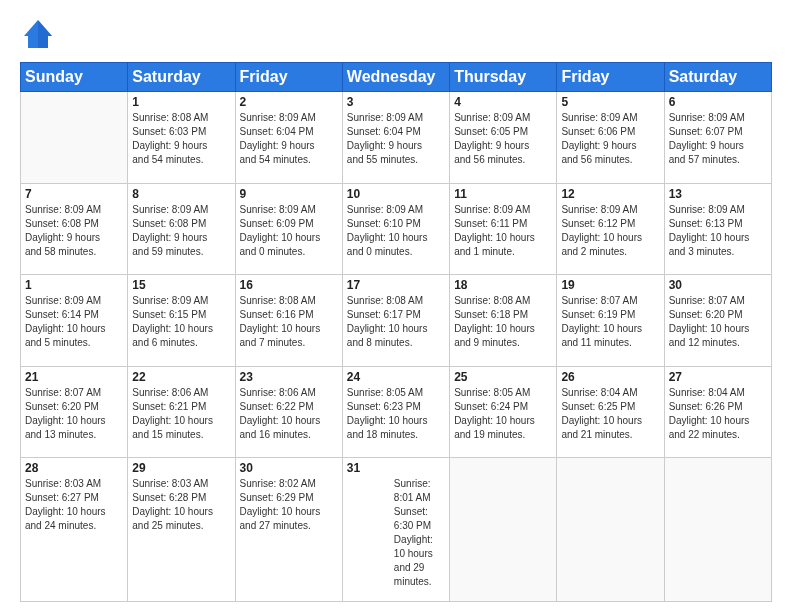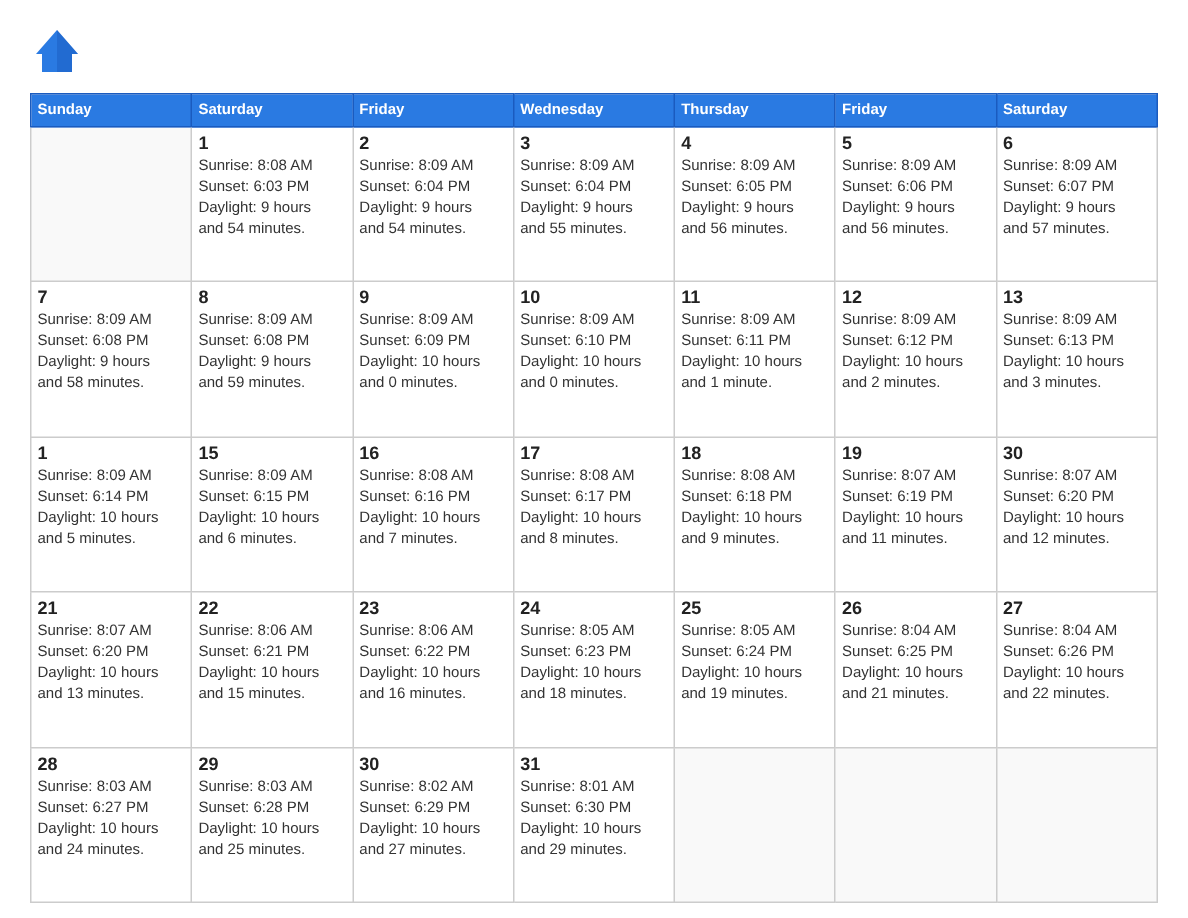--- a/index.html
+++ b/index.html
@@ -64,21 +64,21 @@
     .calendar {
       flex: 1;
       border: 1px solid #ccc;
       border-collapse: collapse;
       width: 100%;
       table-layout: fixed;
     }
     .calendar th {
       background: #2a7ae2;
       color: #fff;
-      font-size: 10px;
+      font-size: 16px;
       font-weight: bold;
       padding: 5px 4px;
       border: 1px solid #1a5bbf;
       text-align: left;
     }
     .calendar td {
       border: 1px solid #ccc;
       vertical-align: top;
       padding: 3px 4px;
       font-size: 10.5px;
@@ -350,21 +350,21 @@
           </td>
           <td>
             <span class="day-number">30</span>
             <div class="day-info" style="white-space: pre-line;">Sunrise: 8:02 AM
 Sunset: 6:29 PM
 Daylight: 10 hours
 and 27 minutes.</div>
           </td>
           <td>
             <span class="day-number">31</span>
-            <div class="day-info" style="white-space: pre-line;">Sunrise: 8:01 AM
+            <div class="day-info" style="white-space: pre-line; margin-left: 47px;">Sunrise: 8:01 AM
 Sunset: 6:30 PM
 Daylight: 10 hours
 and 29 minutes.</div>
           </td>
           <td class="empty-cell"></td>
           <td class="empty-cell"></td>
           <td class="empty-cell"></td>
         </tr>
       </tbody>
   </table>

